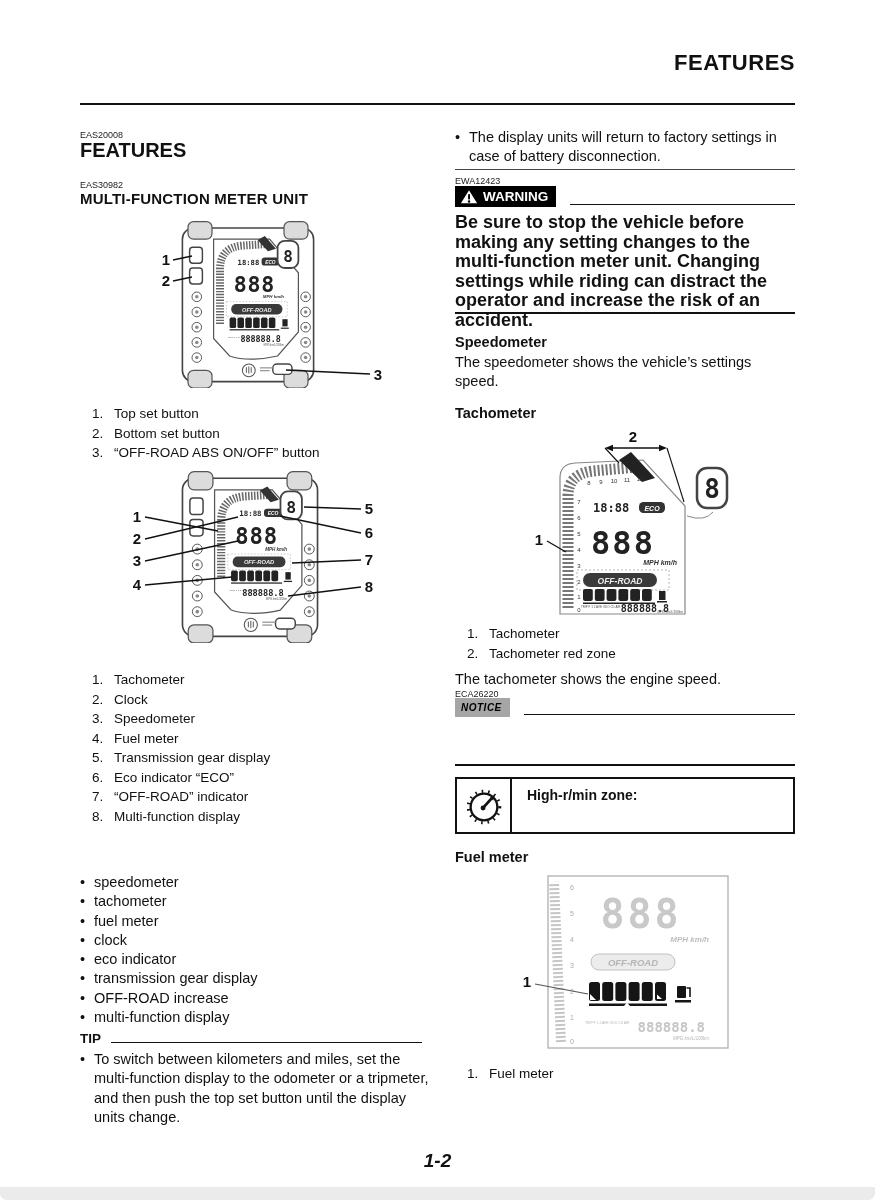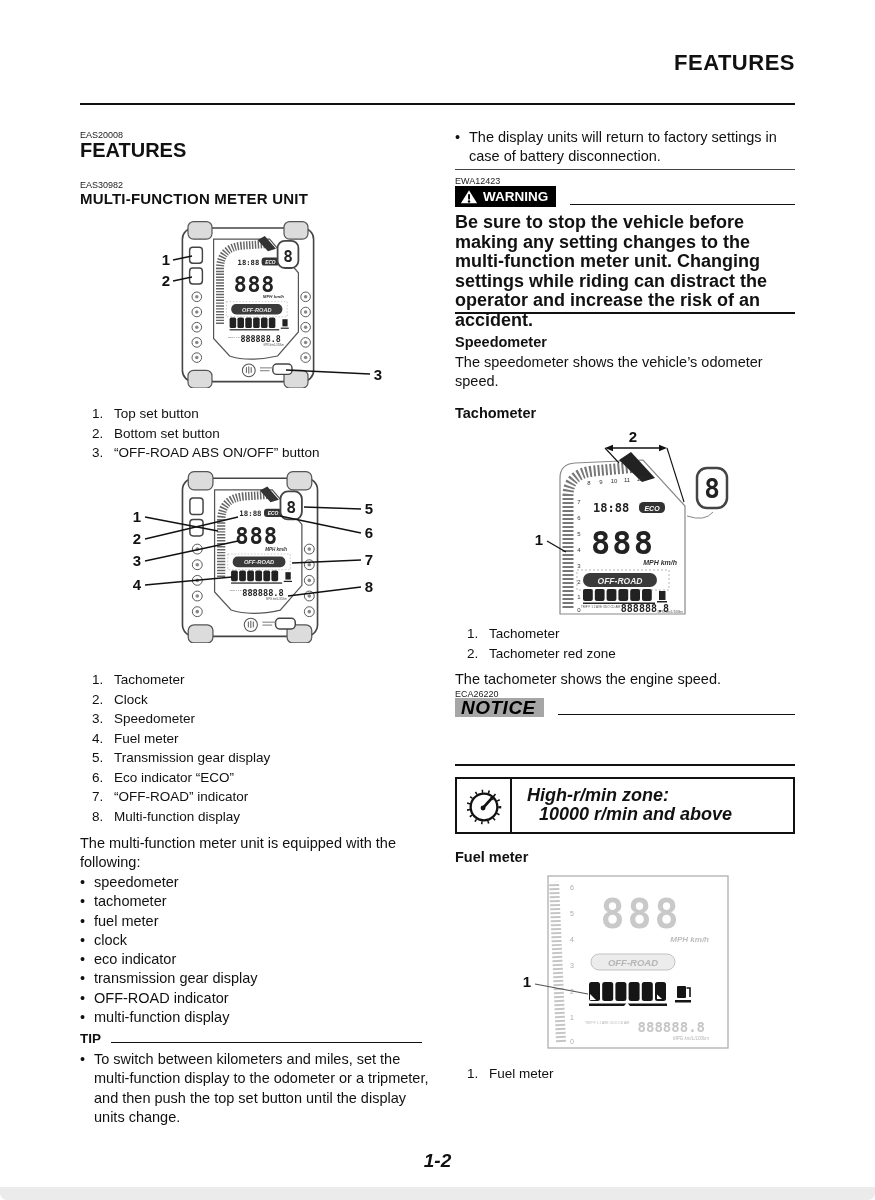--- a/index.html
+++ b/index.html
@@ -23,30 +23,30 @@
   .fl-row .n{width:22px;flex:none;padding-left:12px;box-sizing:content-box;}
   .fl-row .t{flex:1;}
   
   .blt{font-size:14.5px;line-height:19.3px;padding-left:14px;position:relative;}
   .blt::before{content:"•";position:absolute;left:0;top:0;}
   
   .badge-row{display:flex;align-items:flex-end;}
   .warn-badge{display:flex;align-items:center;gap:5px;background:#000;color:#fff;
               height:21px;padding:0 8px 0 5px;font-size:13.5px;font-weight:bold;flex:none;}
   .notice-badge{background:#a6a6a6;color:#000;height:19px;line-height:19px;padding:0 8px 0 6px;
-                font-size:19px;font-weight:bold;font-style:italic;flex:none;letter-spacing:.5px;}
+                font-size:10px;font-weight:bold;font-style:italic;flex:none;letter-spacing:.5px;}
   .badge-line{flex:1;border-bottom:1.5px solid #111;margin-left:14px;margin-bottom:2px;}
   .tip-row{display:flex;align-items:flex-end;}
   .tip-lab{font-size:13.5px;font-weight:bold;flex:none;}
   .hr-thin{height:1px;background:#444;}
   .hr-med{height:2px;background:#111;}
   
   .zonebox{display:flex;border:2.5px solid #111;height:53px;background:#fff;}
   .zone-ic{width:53px;flex:none;border-right:2.5px solid #111;display:flex;align-items:center;justify-content:center;}
-  .zone-tx{flex:1;padding:7px 0 0 15px;font-size:18px;font-weight:bold;line-height:19px;font-style:italic;}
+  .zone-tx{flex:1;padding:7px 0 0 15px;font-size:14px;font-weight:bold;line-height:19px;}
   .zone-tx .l2{padding-left:12px;}
   .pagenum{left:0;width:875px;top:1150px;text-align:center;font-size:19px;font-weight:bold;font-style:italic;}
   .botstrip{left:0;top:1187px;width:875px;height:13px;background:#ebebeb;}
   .fig{position:absolute;}
   svg text{font-family:"Liberation Sans",sans-serif;}
   .callout{font-size:15px;font-weight:bold;fill:#111;}
   .lcd-mono{font-family:"DejaVu Sans Mono",monospace;font-weight:bold;}
 </style>
 </head>
 <body>
@@ -215,30 +215,29 @@
       <div class="fl-row">
           <span class="n">7.</span>
           <span class="t">“OFF-ROAD” indicator</span>
         </div>
       <div class="fl-row">
           <span class="n">8.</span>
           <span class="t">Multi-function display</span>
         </div>
     </div>
 
-    <div class="abs body-t" style="top:822px;width:100%">The multi-function meter unit is equipped with the following:</div>
 
     <div class="abs" style="top:861px;width:100%">
       <div class="blt">speedometer</div>
       <div class="blt">tachometer</div>
       <div class="blt">fuel meter</div>
       <div class="blt">clock</div>
       <div class="blt">eco indicator</div>
       <div class="blt">transmission gear display</div>
-      <div class="blt">OFF-ROAD indicator</div>
+      <div class="blt">OFF-ROAD increase</div>
       <div class="blt">multi-function display</div>
     </div>
 
     <div class="abs tip-row" style="top:1019px;width:100%">
       <span class="tip-lab">TIP</span>
       <span class="badge-line" style="border-bottom-width:1px;margin-left:10px;margin-bottom:3px"></span>
     </div>
     <div class="abs blt body-t" style="top:1038px;width:100%">To switch between kilometers and miles, set the multi-function display to the odometer or a tripmeter, and then push the top set button until the display units change.</div>
   </div>
 
@@ -255,21 +254,21 @@
           <circle cx="10.05" cy="13.5" r="1.35" fill="#000"></circle>
         </svg>
         <span>WARNING</span>
       </span>
       <span class="badge-line"></span>
     </div>
     <div class="abs bold-t" style="top:213px;width:100%">Be sure to stop the vehicle before making any setting changes to the multi-function meter unit. Changing settings while riding can distract the operator and increase the risk of an accident.</div>
     <div class="abs hr-med" style="top:312px;width:100%"></div>
 
     <div class="abs h3" style="top:334px">Speedometer</div>
-    <div class="abs body-t" style="top:353px;width:100%">The speedometer shows the vehicle’s odometer speed.</div>
+    <div class="abs body-t" style="top:353px;width:100%">The speedometer shows the vehicle’s settings speed.</div>
 
     <div class="abs h3" style="top:405px">Tachometer</div>
 
     <div class="fig" style="top:428px;left:0">
       <svg width="340" height="192" viewBox="0 0 340 192">
         <path d="M 105 50 Q 105 36 120 35 L 188 32 L 230 78 L 230 186 L 105 186 Z" fill="#fff" stroke="#888" stroke-width="1.2"></path>
         <path d="M 113 180 L 113 68 Q 113 46 138 43 L 182 39" fill="none" stroke="#777" stroke-width="11" stroke-dasharray="2 2"></path>
         <polygon points="176,24 200,50 187,54 164,32" fill="#222"></polygon>
         <text x="178" y="14" class="callout" text-anchor="middle">2</text>
         <line x1="156" y1="20" x2="206" y2="20" stroke="#111" stroke-width="1.4"></line>
@@ -347,21 +346,20 @@
         <svg width="42" height="42" viewBox="0 0 44 44">
           <circle cx="22" cy="23" r="14" fill="#fff" stroke="#111" stroke-width="2.4"></circle>
           <circle cx="22" cy="23" r="16.5" fill="none" stroke="#111" stroke-width="3.2" stroke-dasharray="1.6 5.2"></circle>
           <line x1="21" y1="24" x2="30" y2="14" stroke="#111" stroke-width="3"></line>
           <polygon points="33.5,10.5 28.3,13.2 31.6,16.3" fill="#111"></polygon>
           <circle cx="21" cy="24" r="2.6" fill="#111"></circle>
         </svg>
       </div>
       <div class="zone-tx">
         <div>High-r/min zone:</div>
-        <div class="l2">10000 r/min and above</div>
       </div>
     </div>
 
     <div class="abs h3" style="top:849px">Fuel meter</div>
 
     <div class="fig" style="top:870px;left:0">
       <svg width="340" height="185" viewBox="0 0 340 185">
         <rect x="93" y="6" width="180" height="172" fill="#fff" stroke="#b0b0b0" stroke-width="1.3"></rect>
         <path d="M 106 172 L 99 12" fill="none" stroke="#c6c6c6" stroke-width="10" stroke-dasharray="2 2"></path>
         <g font-size="7" fill="#ababab" text-anchor="middle">

